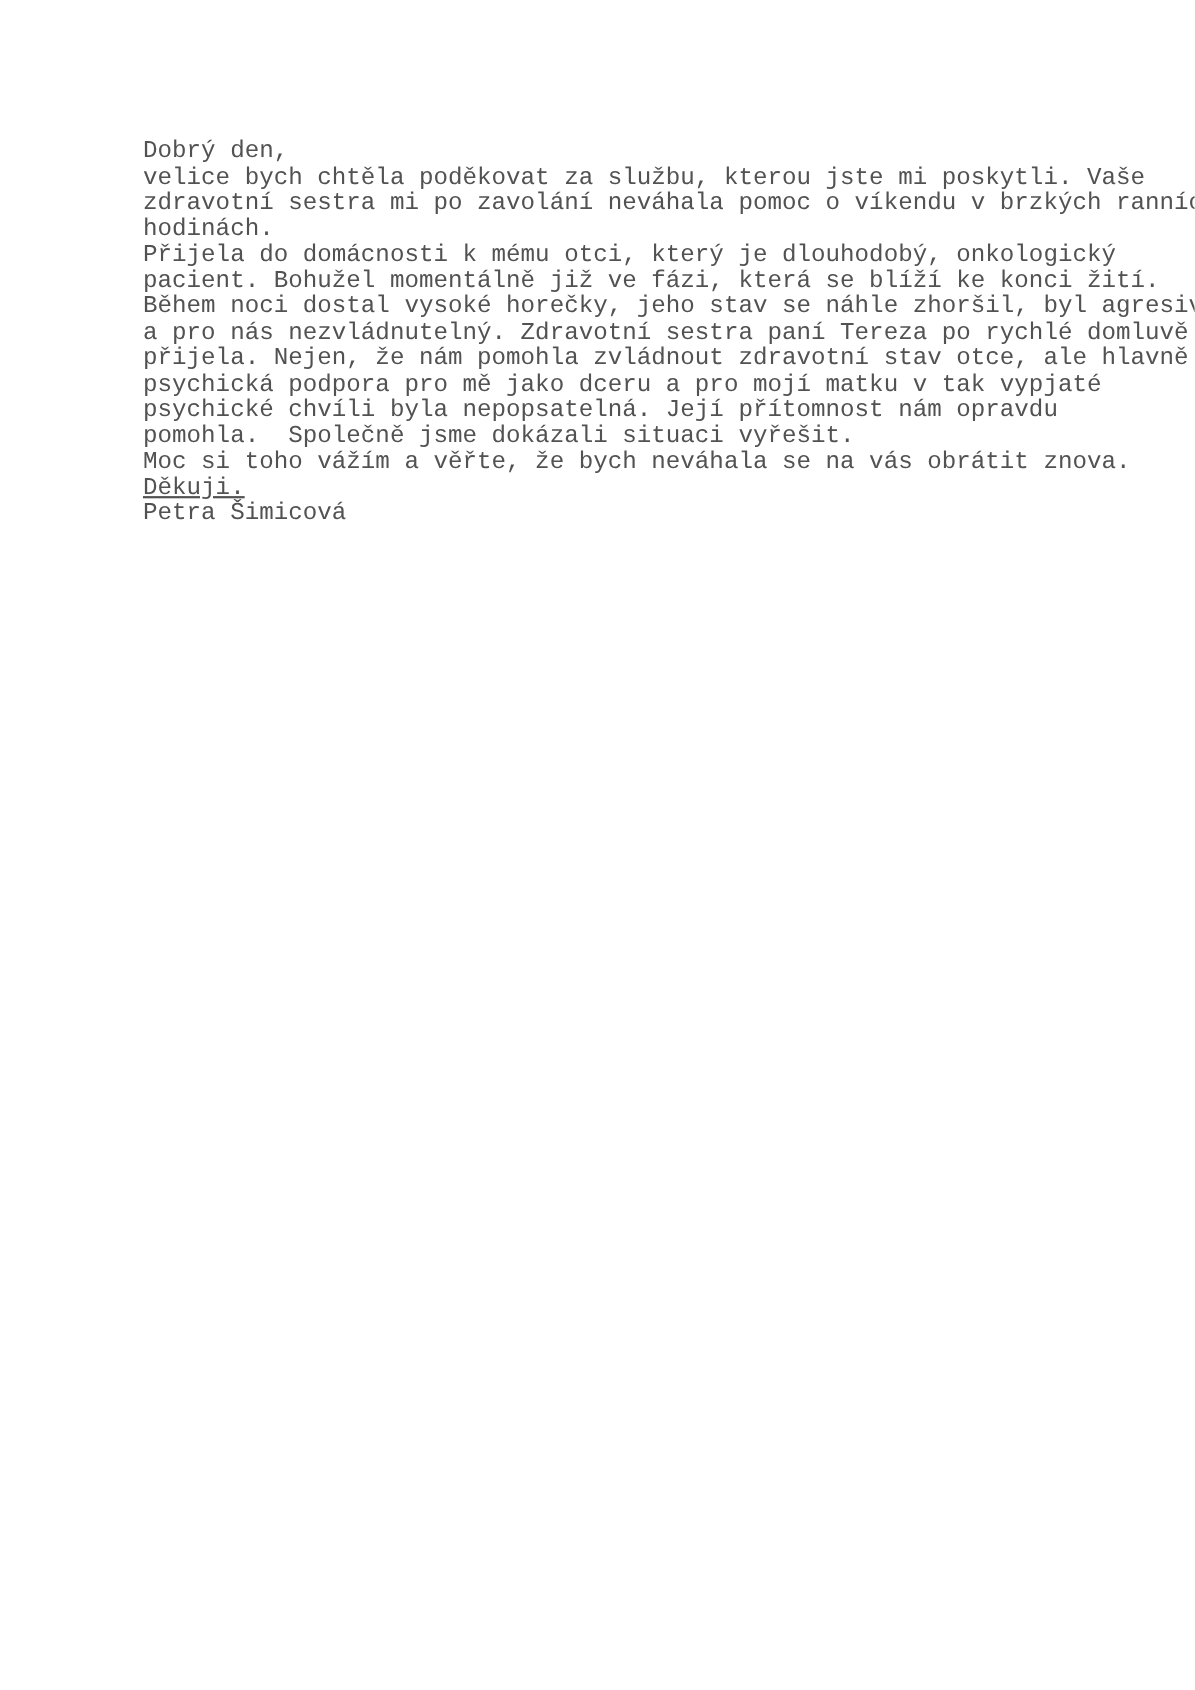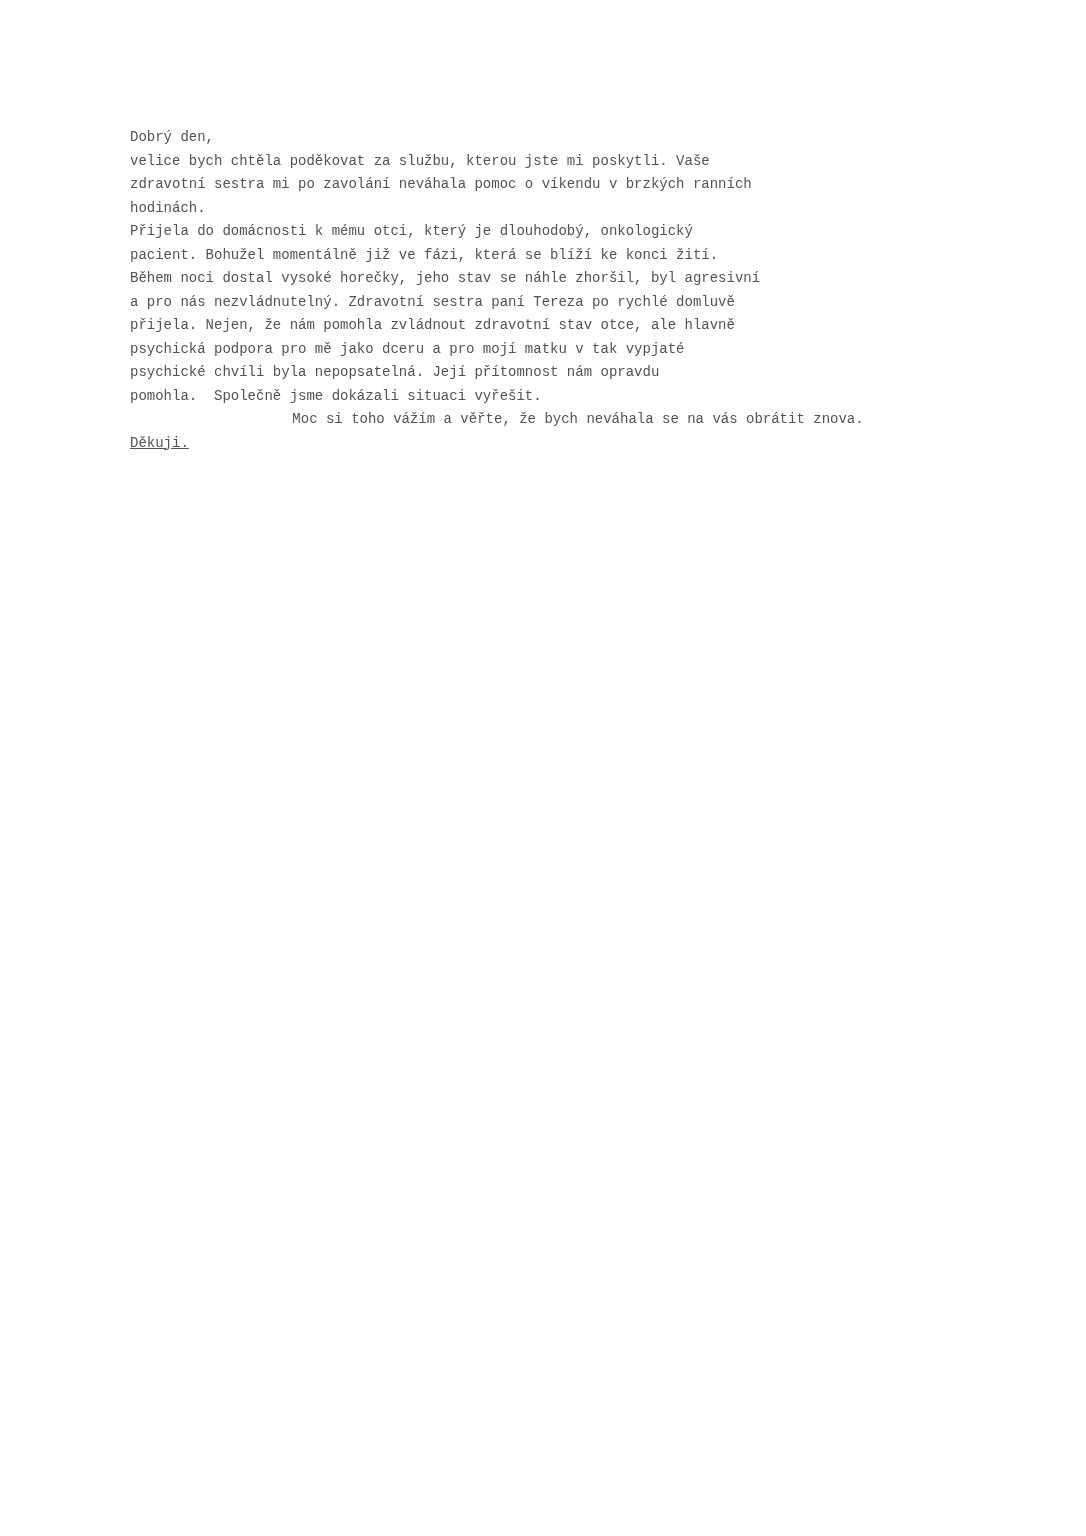--- a/index.html
+++ b/index.html
@@ -12,21 +12,21 @@
     height: 1536px;
     overflow: hidden;
   }
   .page {
     box-sizing: border-box;
     width: 1086px;
     height: 1192px;
     background: #ffffff;
     padding: 126px 60px 0 130px;
     font-family: "Liberation Mono", "DejaVu Sans Mono", monospace;
-    font-size: 14px;
+    font-size: 22px;
     line-height: 23.5px;
     color: #525252;
   }
   .page p {
     margin: 0;
     white-space: pre; 
     font-weight: 400;
   }
   .greeting            { margin-top: 0; }
   .para-thanks         { margin-top: 42px; }
@@ -51,13 +51,14 @@
 a pro nás nezvládnutelný. Zdravotní sestra paní Tereza po rychlé domluvě
 přijela. Nejen, že nám pomohla zvládnout zdravotní stav otce, ale hlavně
 psychická podpora pro mě jako dceru a pro mojí matku v tak vypjaté
 psychické chvíli byla nepopsatelná. Její přítomnost nám opravdu
 pomohla.  Společně jsme dokázali situaci vyřešit.</p>
 
   <p class="para-appreciation">Moc si toho vážím a věřte, že bych neváhala se na vás obrátit znova.</p>
 
   <p class="closing">Děkuji.</p>
 
+  <p class="signature">Petra Šimicová</p>
 </div>
 
 </body></html>

